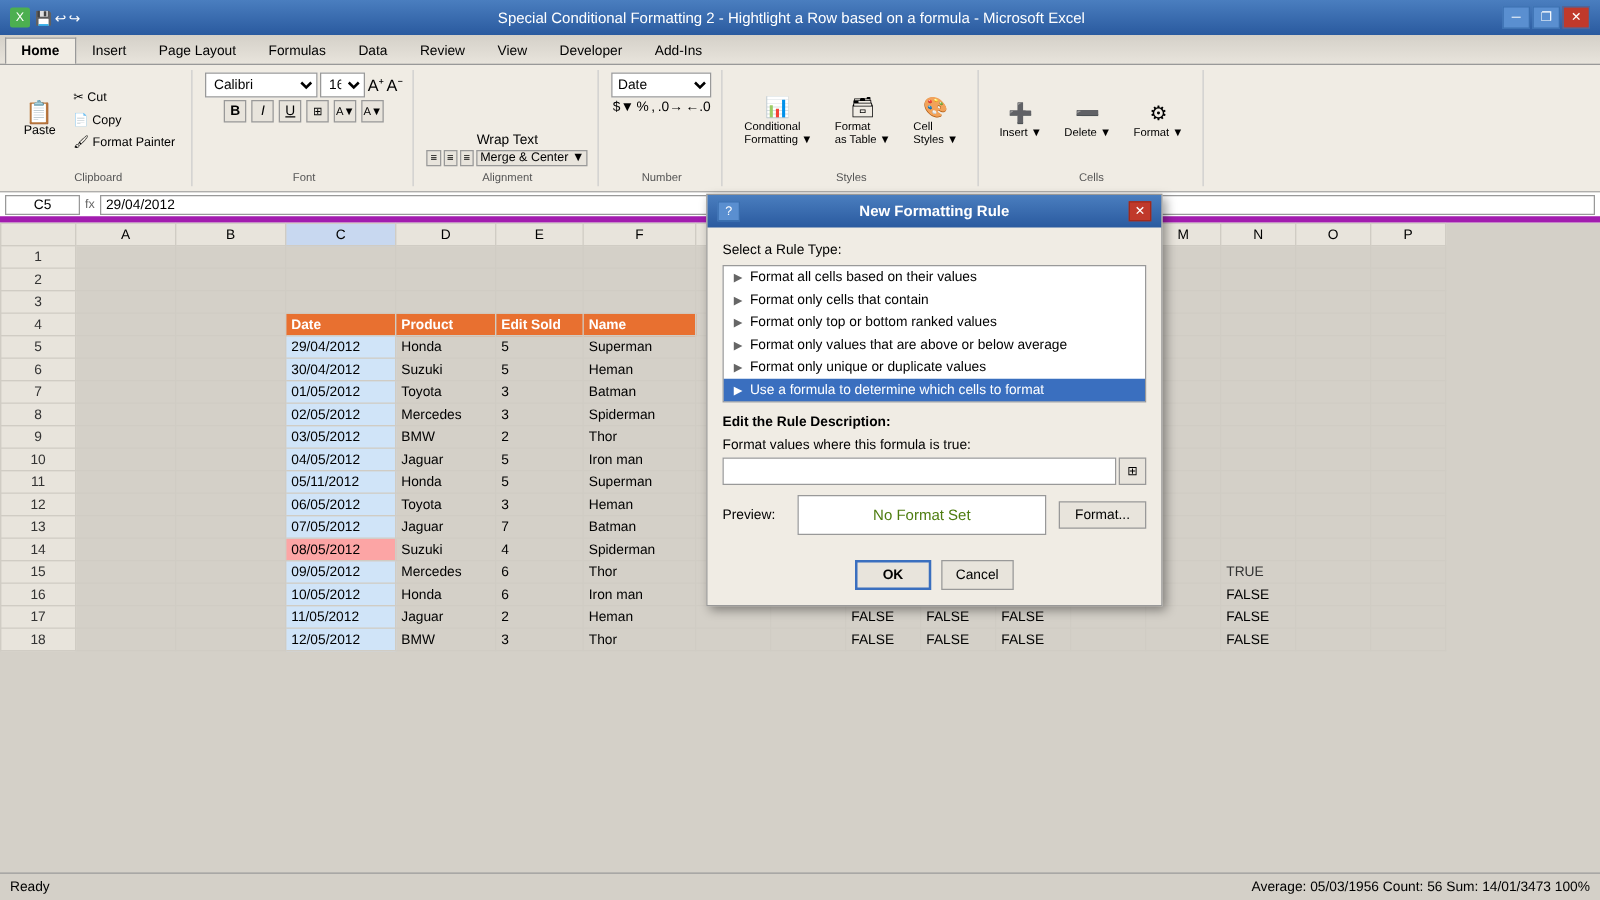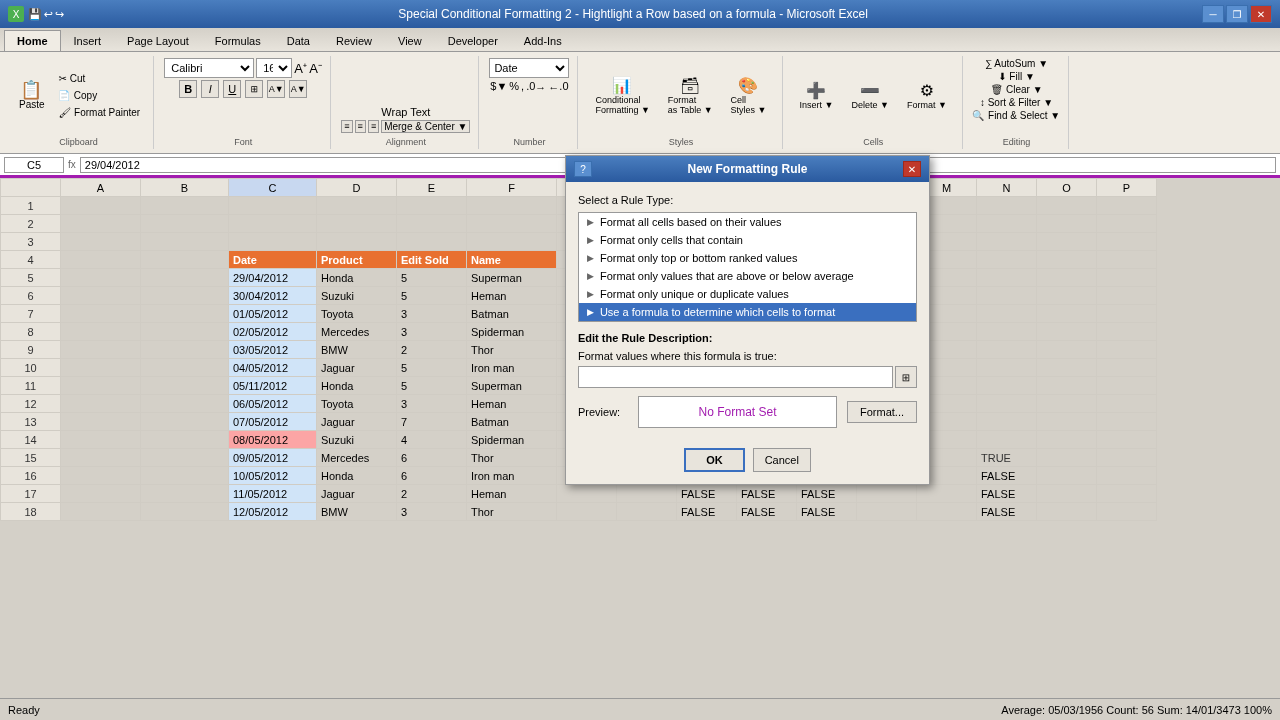--- a/index.html
+++ b/index.html
@@ -64,21 +64,21 @@
       margin-top: auto;
       padding-top: 4px;
     }
     .ribbon-group-content { display: flex; gap: 4px; align-items: center; flex: 1; }
 
     
     .formula-bar {
       display: flex;
       align-items: center;
       background: white;
-      border-bottom: 3px solid #a21caf;
+      border-bottom: 5px solid #a21caf;
       height: 24px;
       padding: 0 4px;
       gap: 4px;
     }
     .name-box {
       width: 60px;
       border: 1px solid #999;
       padding: 1px 4px;
       font-size: 11px;
       text-align: center;
@@ -188,21 +188,21 @@
       display: flex; align-items: center; justify-content: center;
       cursor: pointer; font-size: 10px;
     }
     .preview-section { display: flex; align-items: center; gap: 10px; margin-top: 8px; }
     .preview-label { font-size: 11px; width: 50px; }
     .preview-box {
       flex: 1; height: 32px;
       border: 1px solid #999;
       background: white;
       display: flex; align-items: center; justify-content: center;
-      font-size: 12px; color: #a21caf;
+      font-size: 12px; color: #4d7c0f;
     }
     .format-btn {
       padding: 4px 12px;
       background: #e8e4dc;
       border: 1px solid #999;
       font-size: 11px;
       cursor: pointer;
     }
     .dialog-footer {
       display: flex;
@@ -451,30 +451,20 @@
           <div>Delete ▼</div>
         </div>
         <div class="rb-big" style="font-size:9px;">
           <div style="font-size:16px;">⚙</div>
           <div>Format ▼</div>
         </div>
       </div>
       <div class="ribbon-group-label">Cells</div>
     </div>
 
-    <div class="ribbon-group">
-      <div class="ribbon-group-content" style="flex-direction:column;gap:2px;font-size:10px;">
-        <div style="cursor:pointer;display:flex;align-items:center;gap:2px;">∑ AutoSum ▼</div>
-        <div style="cursor:pointer;display:flex;align-items:center;gap:2px;">⬇ Fill ▼</div>
-        <div style="cursor:pointer;display:flex;align-items:center;gap:2px;">🗑 Clear ▼</div>
-        <div style="cursor:pointer;display:flex;align-items:center;gap:2px;">↕ Sort &amp; Filter ▼</div>
-        <div style="cursor:pointer;display:flex;align-items:center;gap:2px;">🔍 Find &amp; Select ▼</div>
-      </div>
-      <div class="ribbon-group-label">Editing</div>
-    </div>
   </div>
 
   <div class="formula-bar">
     <input class="name-box" value="C5" style="">
     <span style="font-size:10px;color:#666;">fx</span>
     <input class="formula-bar-content" value="29/04/2012" style="">
   </div>
 
   <div class="main-area">
     <div style="flex:1;overflow:auto;position:relative;">

